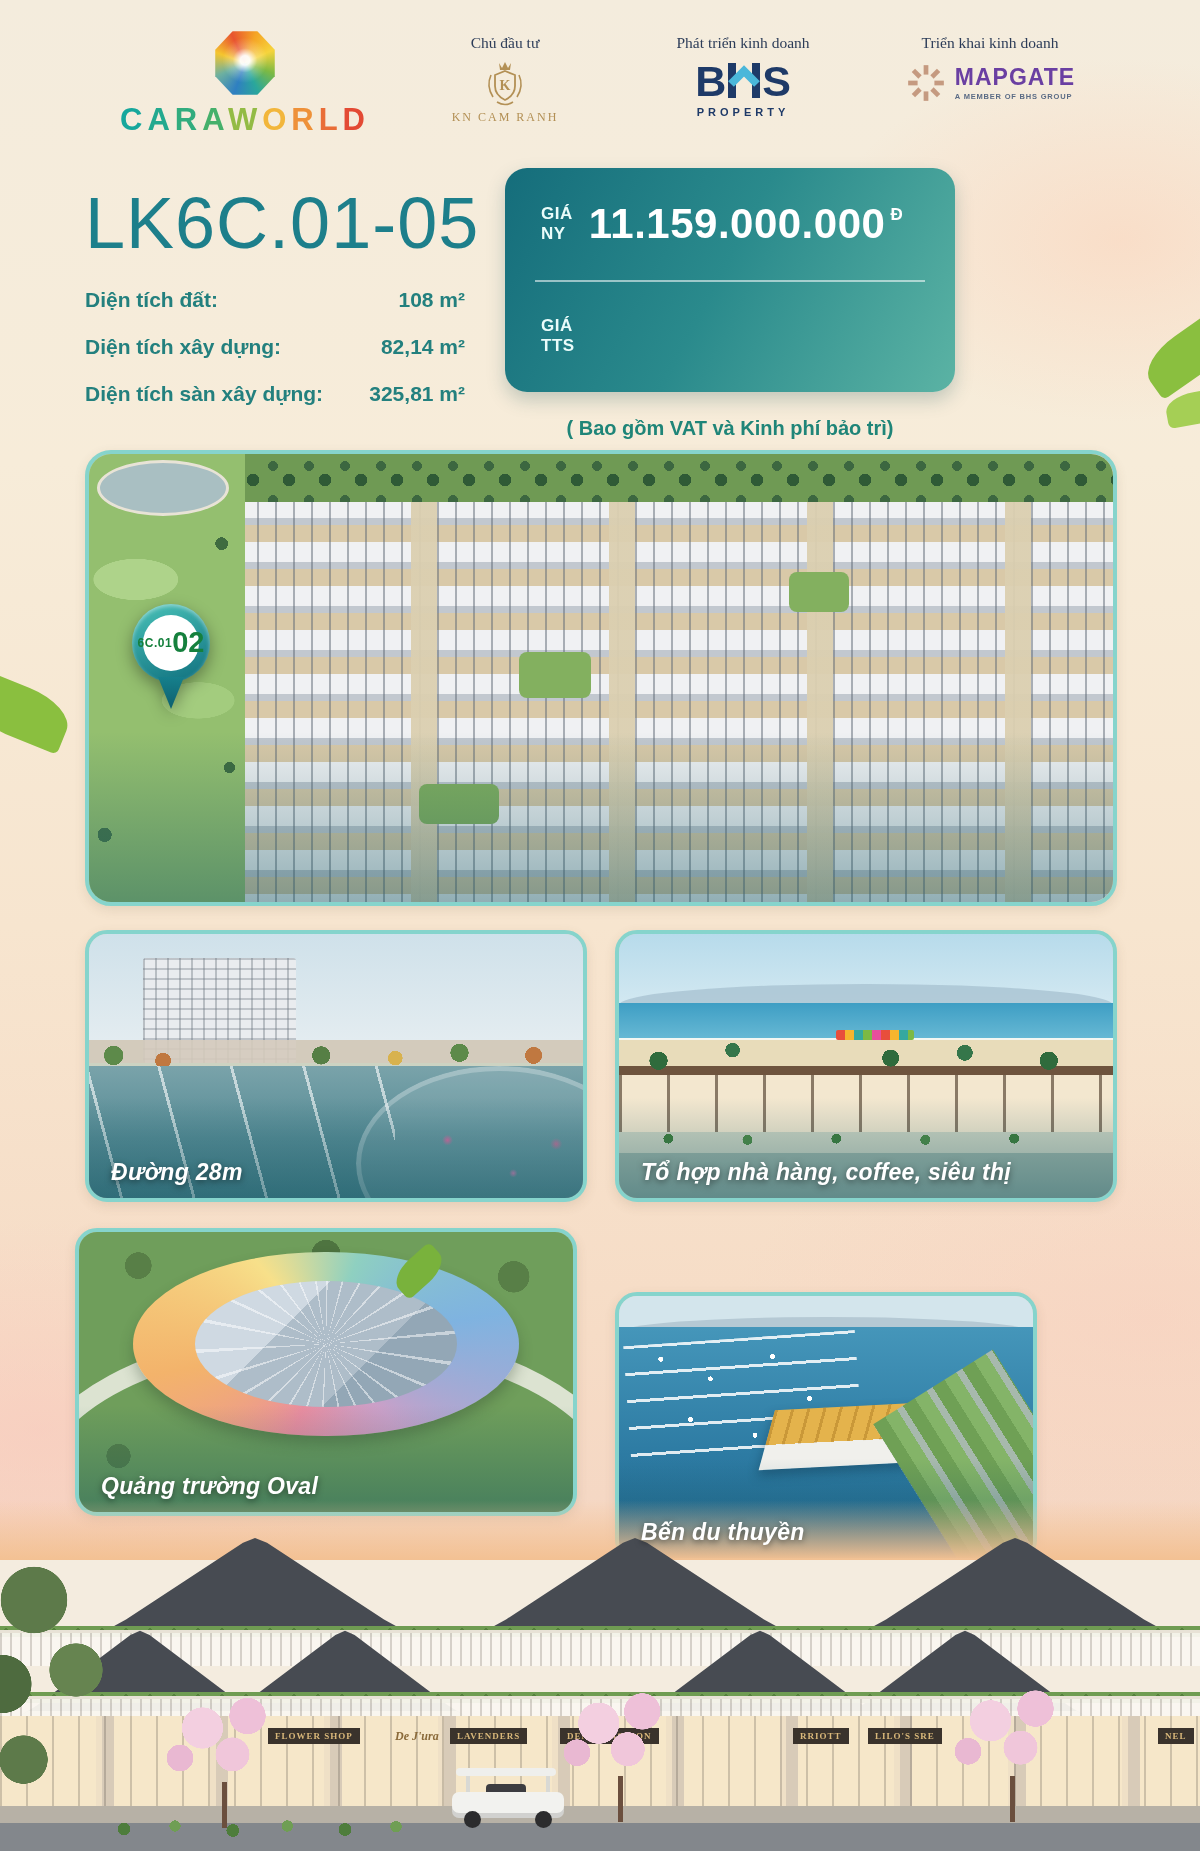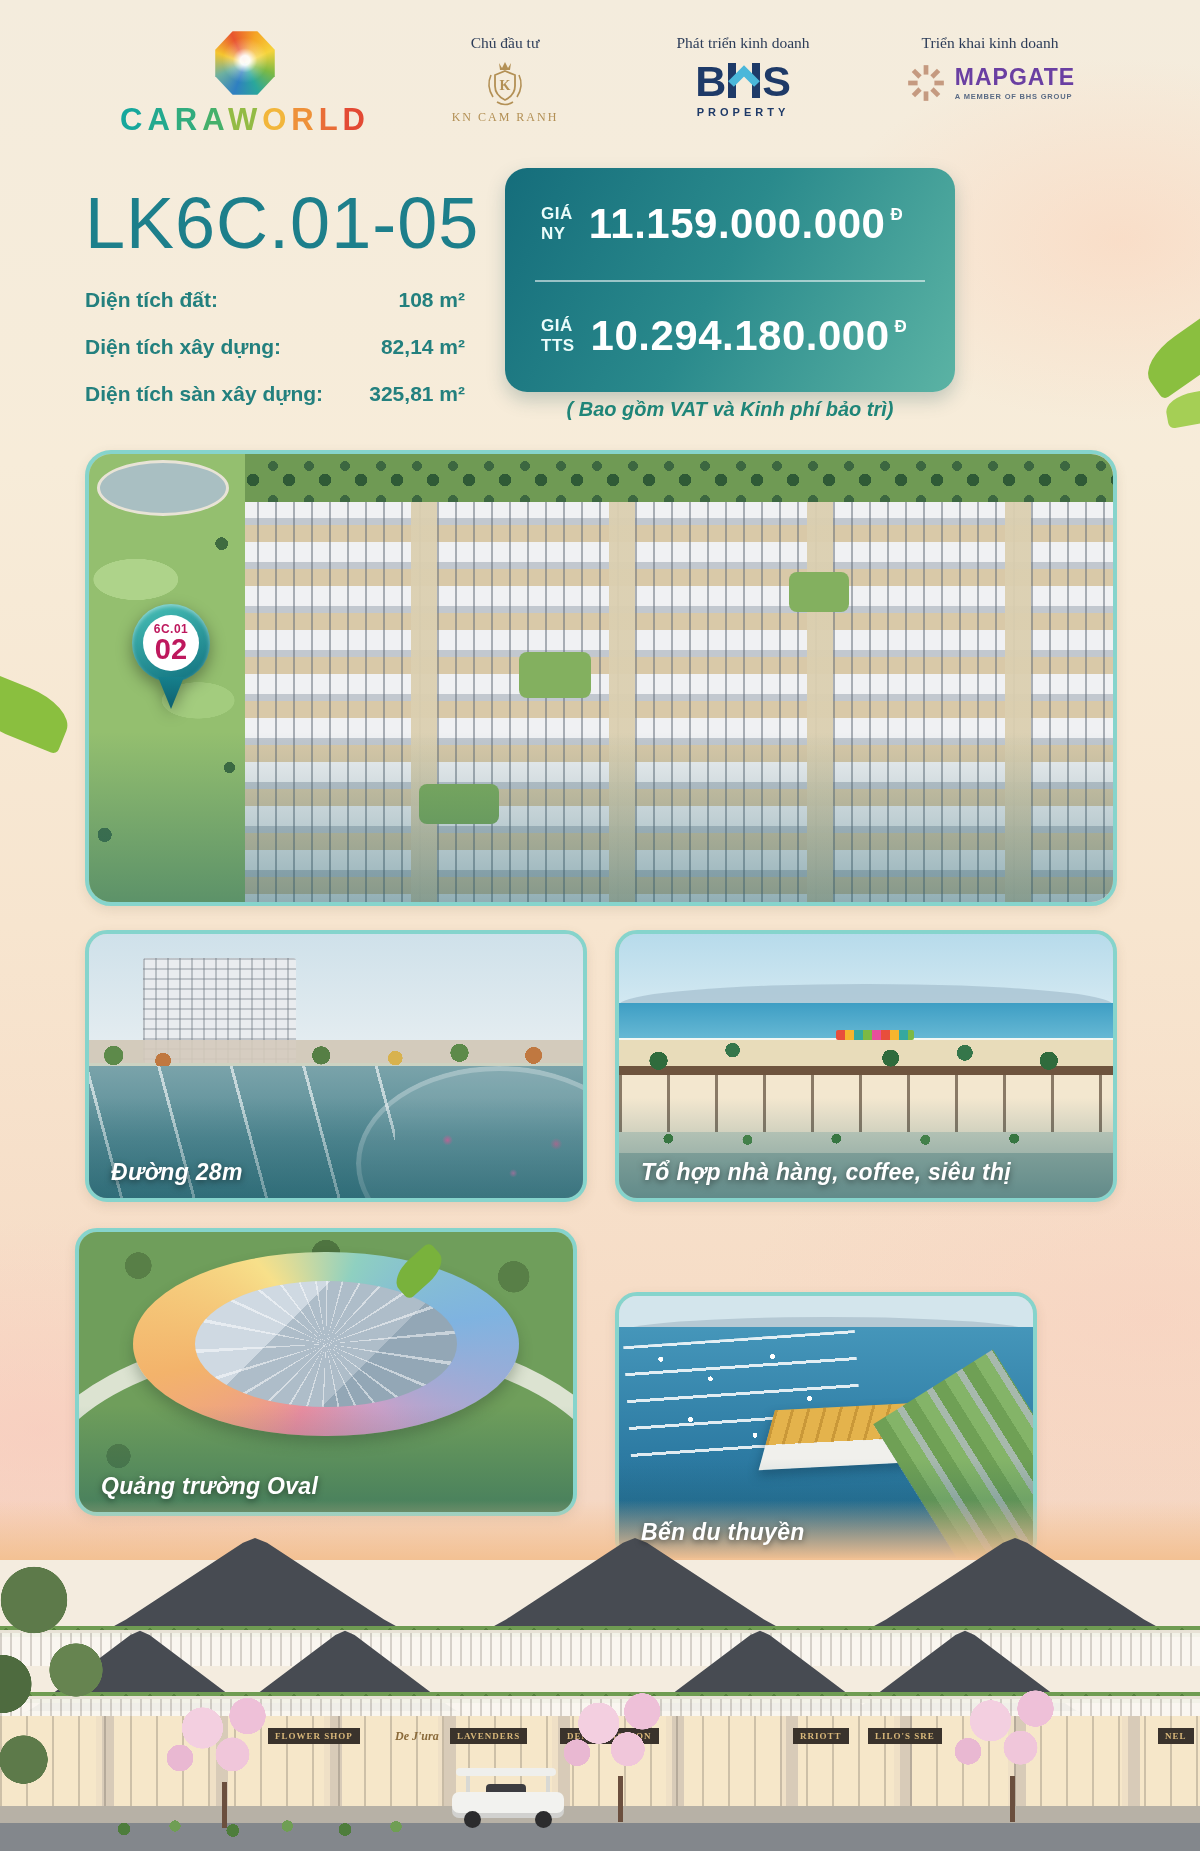--- a/index.html
+++ b/index.html
@@ -48,22 +48,22 @@
   .d-label,.d-value{font-size:21px;font-weight:700;color:#23807e}
   .price-box{position:absolute;left:505px;top:168px;width:450px;height:224px;border-radius:22px;
     background:linear-gradient(118deg,#156d7b 0%,#2a8a8c 48%,#5bb3a4 100%);
     box-shadow:0 8px 18px rgba(40,90,95,.25);display:flex;flex-direction:column}
   .price-row{flex:1;display:flex;align-items:center;padding-left:36px;gap:16px}
   .p-label{color:#eafcfa;font-size:17px;font-weight:800;line-height:1.15;letter-spacing:.5px}
   .p-label span{display:block}
   .p-value{color:#fff;font-size:42px;font-weight:800;letter-spacing:.5px;white-space:nowrap}
   .p-cur{color:#fff;font-size:17px;font-weight:800;vertical-align:18px;margin-left:5px}
   .p-divider{position:absolute;left:30px;right:30px;top:50%;height:1.5px;background:rgba(255,255,255,.55)}
-  .price-note{position:absolute;left:505px;top:398px;width:450px;text-align:center;
-    font-size:20px;font-style:italic;font-weight:600;color:#1f8578}
+  .price-note{position:absolute;left:505px;top:417px;width:450px;text-align:center;
+    font-size:20px;font-weight:600;color:#1f8578}
 
   
   .photo{position:absolute;border:4px solid #86d4cc;border-radius:22px;overflow:hidden;
     box-shadow:0 4px 12px rgba(90,70,50,.12);background:#cdd3c2}
   .photo::after{content:"";position:absolute;inset:0;background:linear-gradient(180deg,transparent 62%,rgba(16,84,96,.42) 100%)}
   .caption{position:absolute;left:22px;bottom:12px;z-index:5;color:#fff;font-size:23px;font-weight:700;
     font-style:italic;letter-spacing:.3px;text-shadow:0 2px 6px rgba(0,0,0,.5)}
 
   
   .main-photo{left:85px;top:450px;width:1032px;height:456px;border-radius:26px}
@@ -88,22 +88,22 @@
     background:#a9bfc2;border:3px solid #e8e3d6}
   .green-patch{position:absolute;background:#83b05f;border-radius:8px}
   .gp1{left:430px;top:198px;width:72px;height:46px}
   .gp2{left:700px;top:118px;width:60px;height:40px}
   .gp3{left:330px;top:330px;width:80px;height:40px}
 
   .map-pin{position:absolute;left:40px;top:150px;width:84px;z-index:6;filter:drop-shadow(0 6px 8px rgba(0,0,0,.35))}
   .pin-balloon{width:78px;height:78px;margin:0 auto;border-radius:50%;
     background:linear-gradient(160deg,#49c2b8,#0f6f7e);display:flex;align-items:center;justify-content:center;
     box-shadow:inset 0 2px 4px rgba(255,255,255,.45)}
-  .pin-inner{width:56px;height:56px;border-radius:50%;background:#fff;display:flex;flex-direction:column;
-    align-items:center;justify-content:center;color:#be185d}
+  .pin-inner{width:56px;height:56px;border-radius:50%;background:#fff;display:flex;
+    align-items:center;justify-content:center;color:#15803d}
   .pin-line1{font-size:12px;font-weight:800;letter-spacing:.5px}
   .pin-line2{font-size:29px;font-weight:800;line-height:.95}
   .pin-tail{width:26px;height:32px;margin:-5px auto 0;background:linear-gradient(180deg,#16808c,#0d5f6e);
     clip-path:polygon(0 0,100% 0,50% 100%)}
 
   
   .pA{left:85px;top:930px;width:502px;height:272px}
   .pB{left:615px;top:930px;width:502px;height:272px}
   .pC{left:75px;top:1228px;width:502px;height:288px}
   .pD{left:615px;top:1292px;width:422px;height:270px}
@@ -343,21 +343,20 @@
           <span>NY</span>
       </span>
       <span class="p-value"><span>11.159.000.000</span><sup class="p-cur">Đ</sup></span>
     </div>
     <div class="p-divider"></div>
     <div class="price-row">
       <span class="p-label">
         <span>GIÁ</span>
           <span>TTS</span>
       </span>
-      <span class="p-value"><span>10.294.180.000</span><sup class="p-cur">Đ</sup></span>
     </div>
   </div>
   <div class="price-note">( Bao gồm VAT và Kinh phí bảo trì)</div>
 
   <section class="photo main-photo">
     <div class="aerial-base"></div>
     <div class="aerial-roads"></div>
     <div class="aerial-trees-top"></div>
     <div class="aerial-park"></div>
     <div class="aerial-lake"></div>

